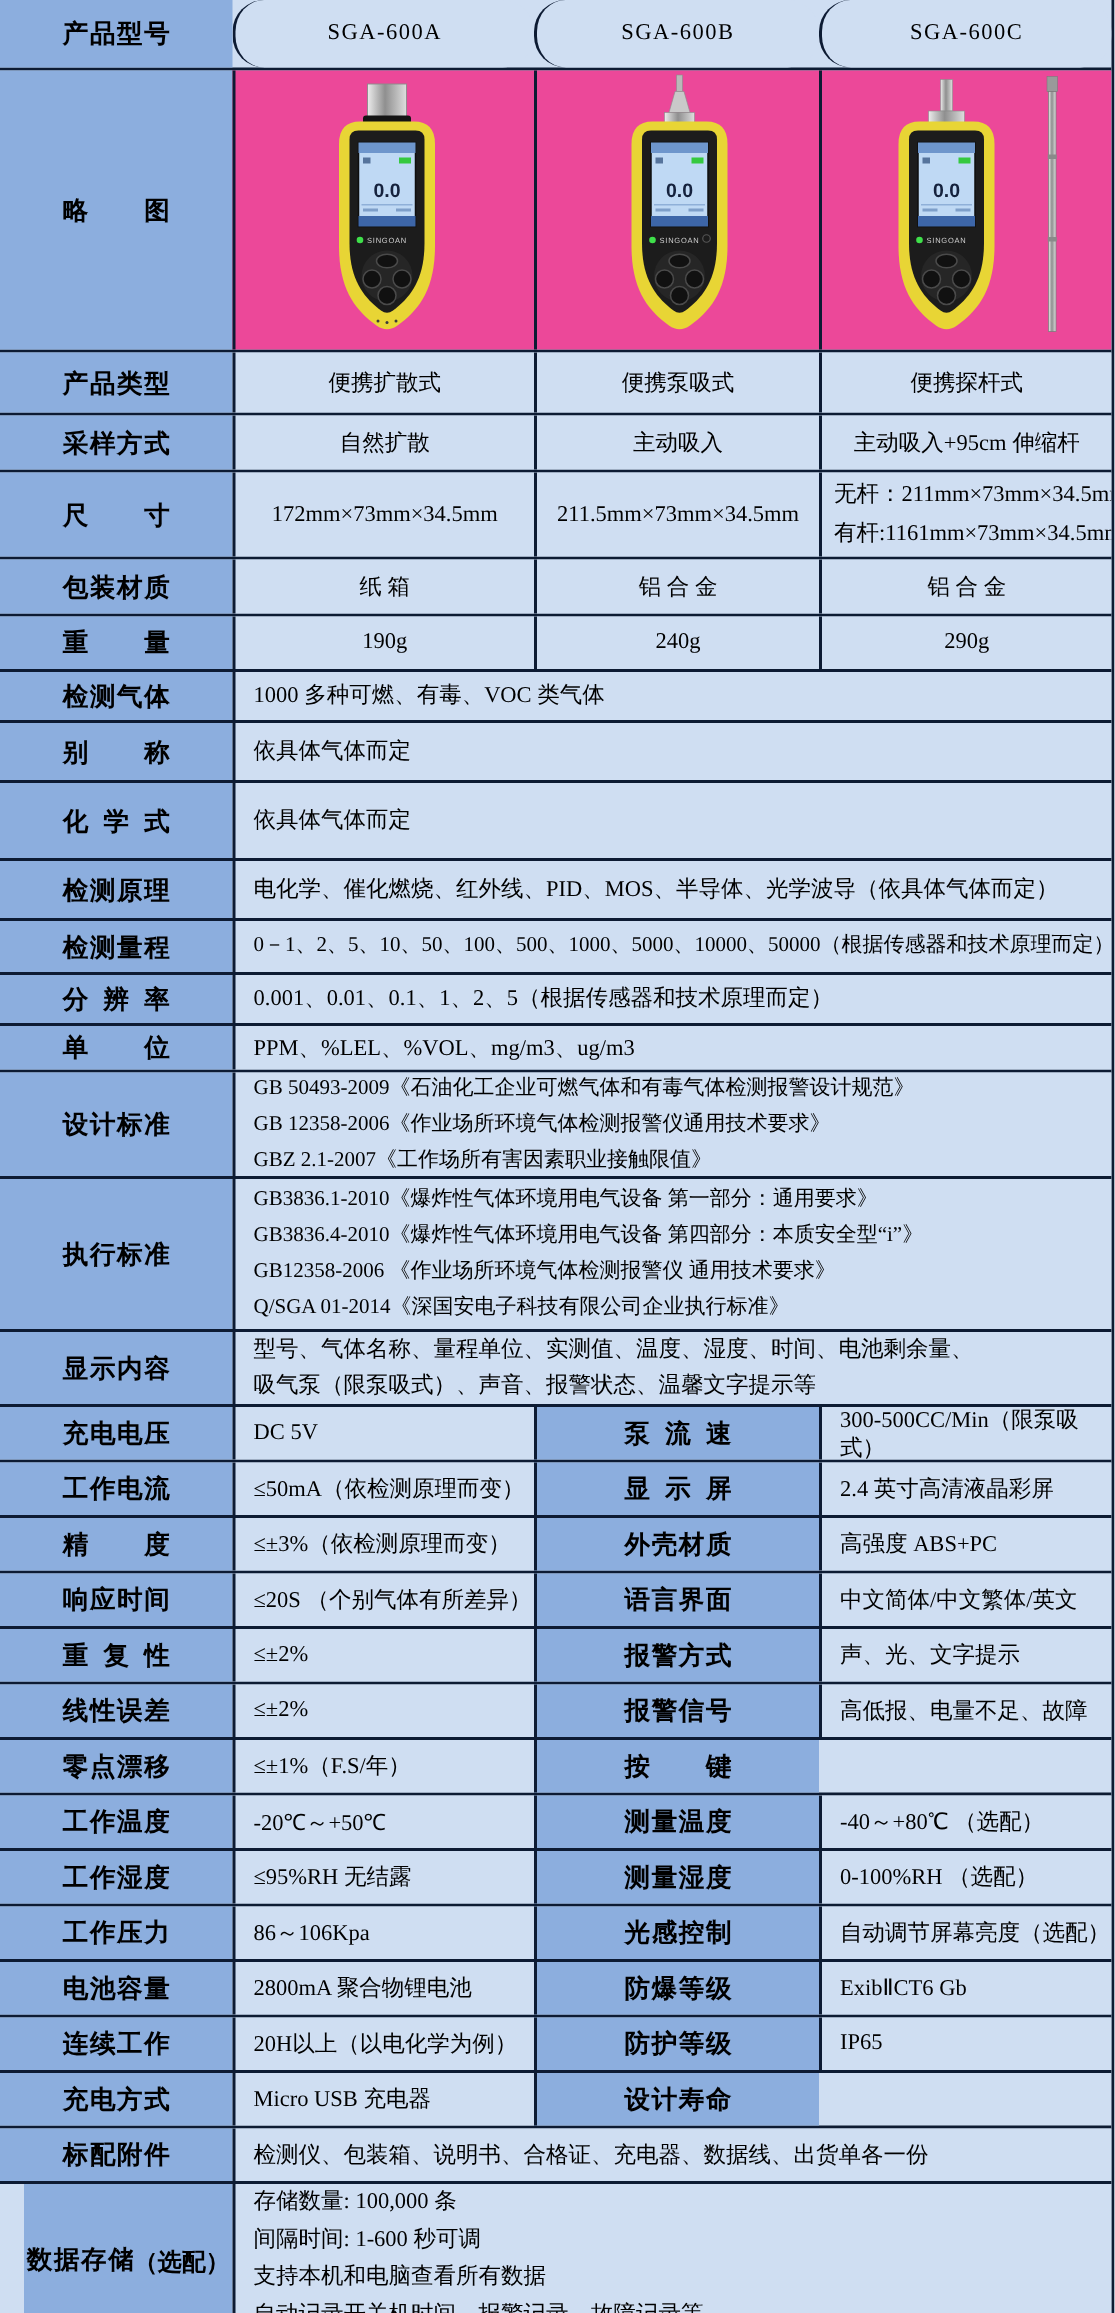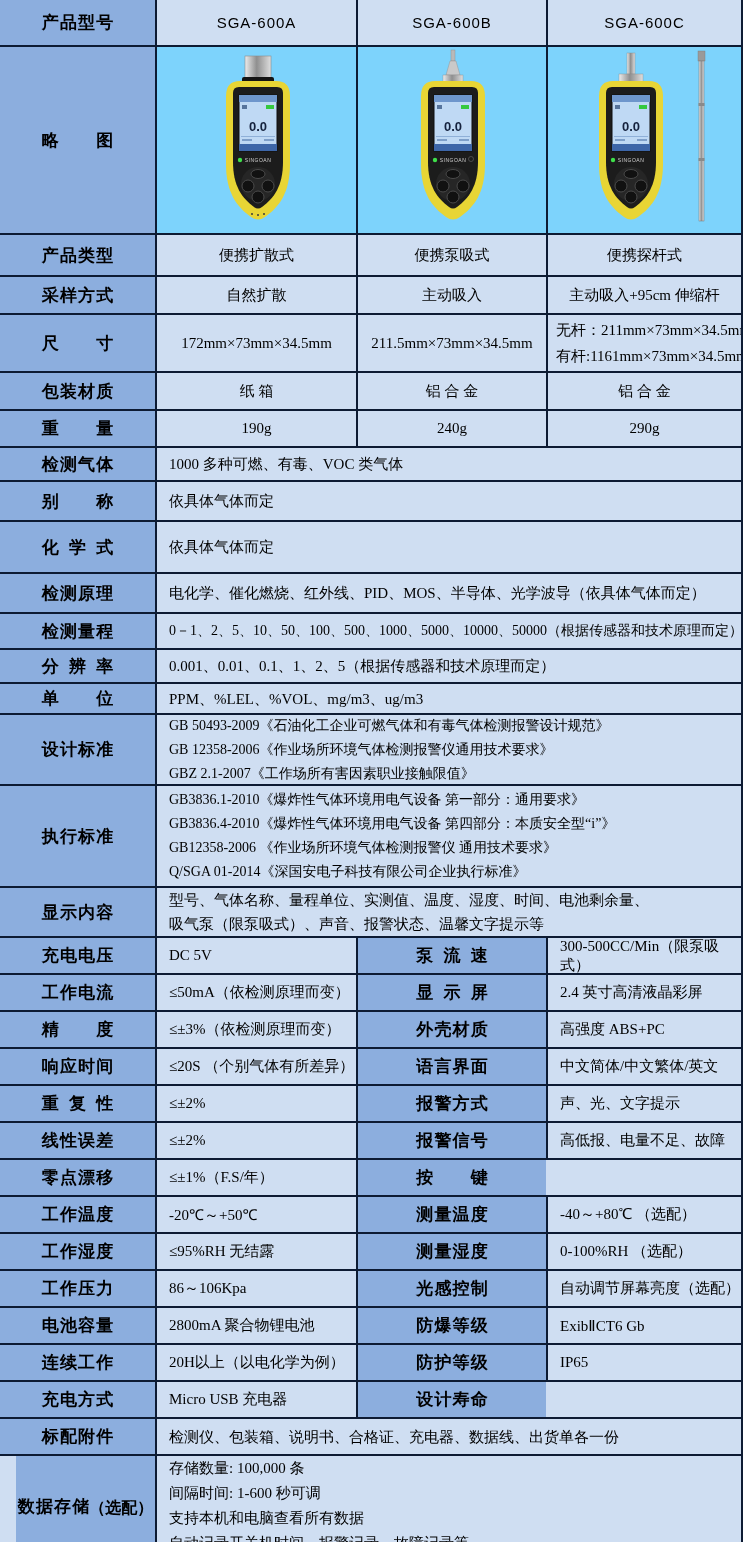--- a/index.html
+++ b/index.html
@@ -13,31 +13,31 @@
     overflow:hidden;
   }
   .row{ display:grid; grid-template-columns:155px 201px 190px 195px;
         border-bottom:2px solid #0d1b33; }
   .row.wide{ grid-template-columns:155px 586px; }
   .cell{ display:flex; align-items:center; justify-content:center;
          overflow:hidden; }
   .cell.c2,.cell.c3,.cell.c4,.cell.cv{ border-left:2px solid #0d1b33; }
   .lab{ background:#8caede; }
   .val{ background:#cfdef2; font-family:"Liberation Serif", serif; font-size:15px; }
-  .img{ background:#7dd3fc; }
+  .img{ background:#ec4899; }
   .left{ justify-content:flex-start; padding-left:12px; }
   .lines{ flex-direction:column; align-items:flex-start; justify-content:center;
           padding-left:12px; }
   .lines div{ line-height:24px; white-space:nowrap; }
   .small{ font-size:14px; }
   .jl{ display:inline-block; width:4.2em; font-weight:bold; font-size:17px;
        text-align:justify; text-align-last:justify; white-space:nowrap; }
   .labcol{ flex-direction:row;margin-left:16px; }
   .labcol .line2{ font-weight:bold; font-size:16px; margin-top:4px; }
-  .mono{ font-family:Liberation Sans, sans-serif; letter-spacing:1px; }
+  .mono{ font-family:Liberation Serif, serif; letter-spacing:1px;border-radius:21px; }
 
   
   .h-head{height:47px}.h-img{height:188px}.h-type{height:42px}.h-samp{height:38px}
   .h-size{height:58px}.h-pack{height:38px}.h-wt{height:37px}
   .h-w0{height:34px}.h-w1{height:40px}.h-w2{height:52px}.h-w3{height:40px}
   .h-w4{height:36px}.h-w5{height:34px}.h-w6{height:31px}
   .h-w7{height:71px}.h-w8{height:102px}.h-w9{height:50px}
   .h-spec{height:37px}
   .h-acc{height:37px}
   .h-store{height:102px; border-bottom:2px solid #0d1b33;}

